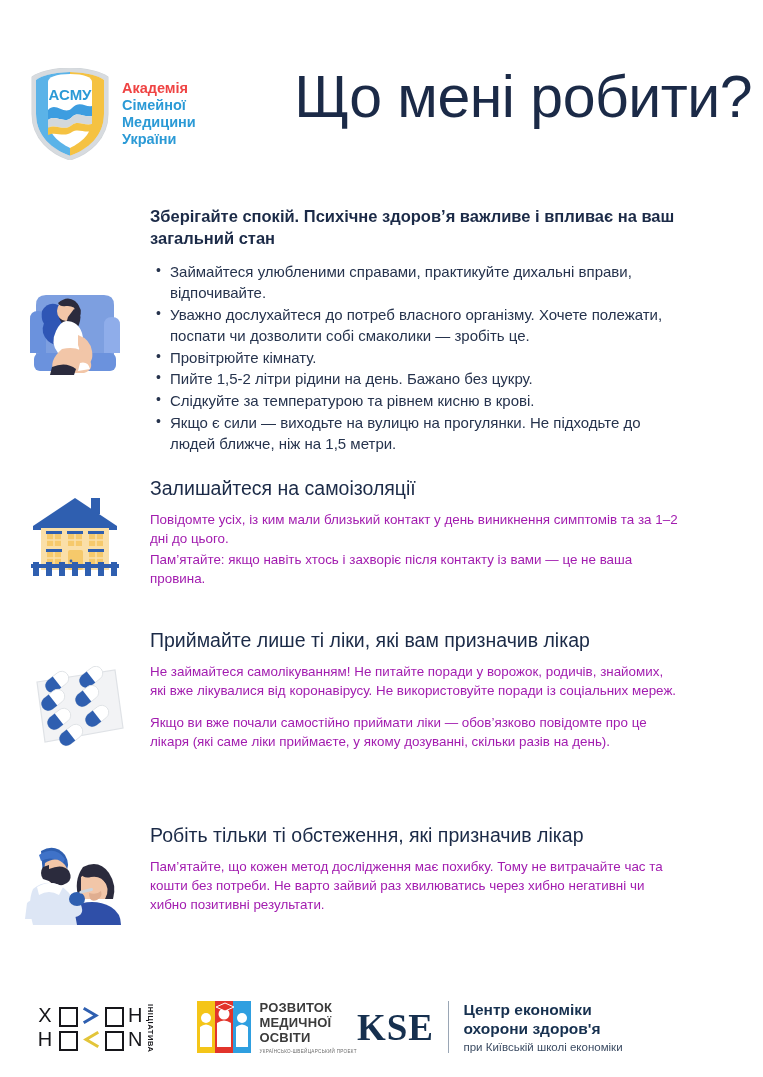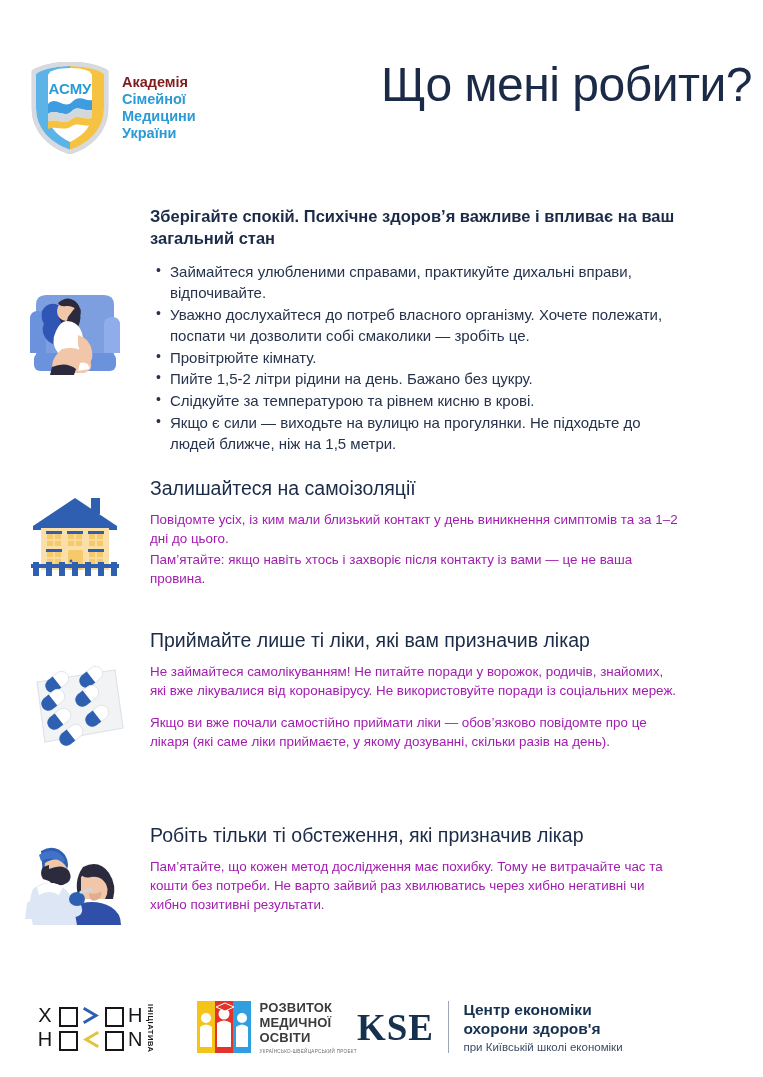--- a/index.html
+++ b/index.html
@@ -13,21 +13,21 @@
     height: 1077px;
     position: relative;
     font-family: "Liberation Sans", "DejaVu Sans", sans-serif;
     color: #1f3050;
     overflow: hidden;
   }
 
   
   .header {
     position: absolute;
-    top: 52px;
+    top: 58px;
     left: 0;
     width: 632px;
     height: 130px;
     display: flex;
     align-items: flex-start;
   }
   .brand {
     display: flex;
     align-items: center;
     margin-left: 28px;
@@ -39,39 +39,39 @@
     position: relative;
     flex: 0 0 auto;
   }
   .brand-text {
     margin-left: 10px;
     line-height: 1.18;
     font-size: 14.5px;
     font-weight: bold;
   }
   .brand-text div { white-space: nowrap; }
-  .bt-gold { color: #7f1d1d; }
+  .bt-gold { color: #ef4444; }
   .bt-blue { color: #2b9ad6; }
 
   .title-block {
     position: absolute;
     left: 232px;
     top: 6px;
     width: 520px;
     text-align: right;
   }
   .title-line {
     font-size: 44px;
     font-weight: normal;
     color: #1b2a47;
     letter-spacing: -0.5px;
     line-height: 1.12;
     white-space: nowrap;
   }
-  .title-line.l2 { font-size: 48px; }
+  .title-line.l2 { font-size: 59px; }
 
   
   .section {
     position: absolute;
     left: 0;
     width: 706px;
     display: flex;
   }
   .sec-art {
     width: 150px;

